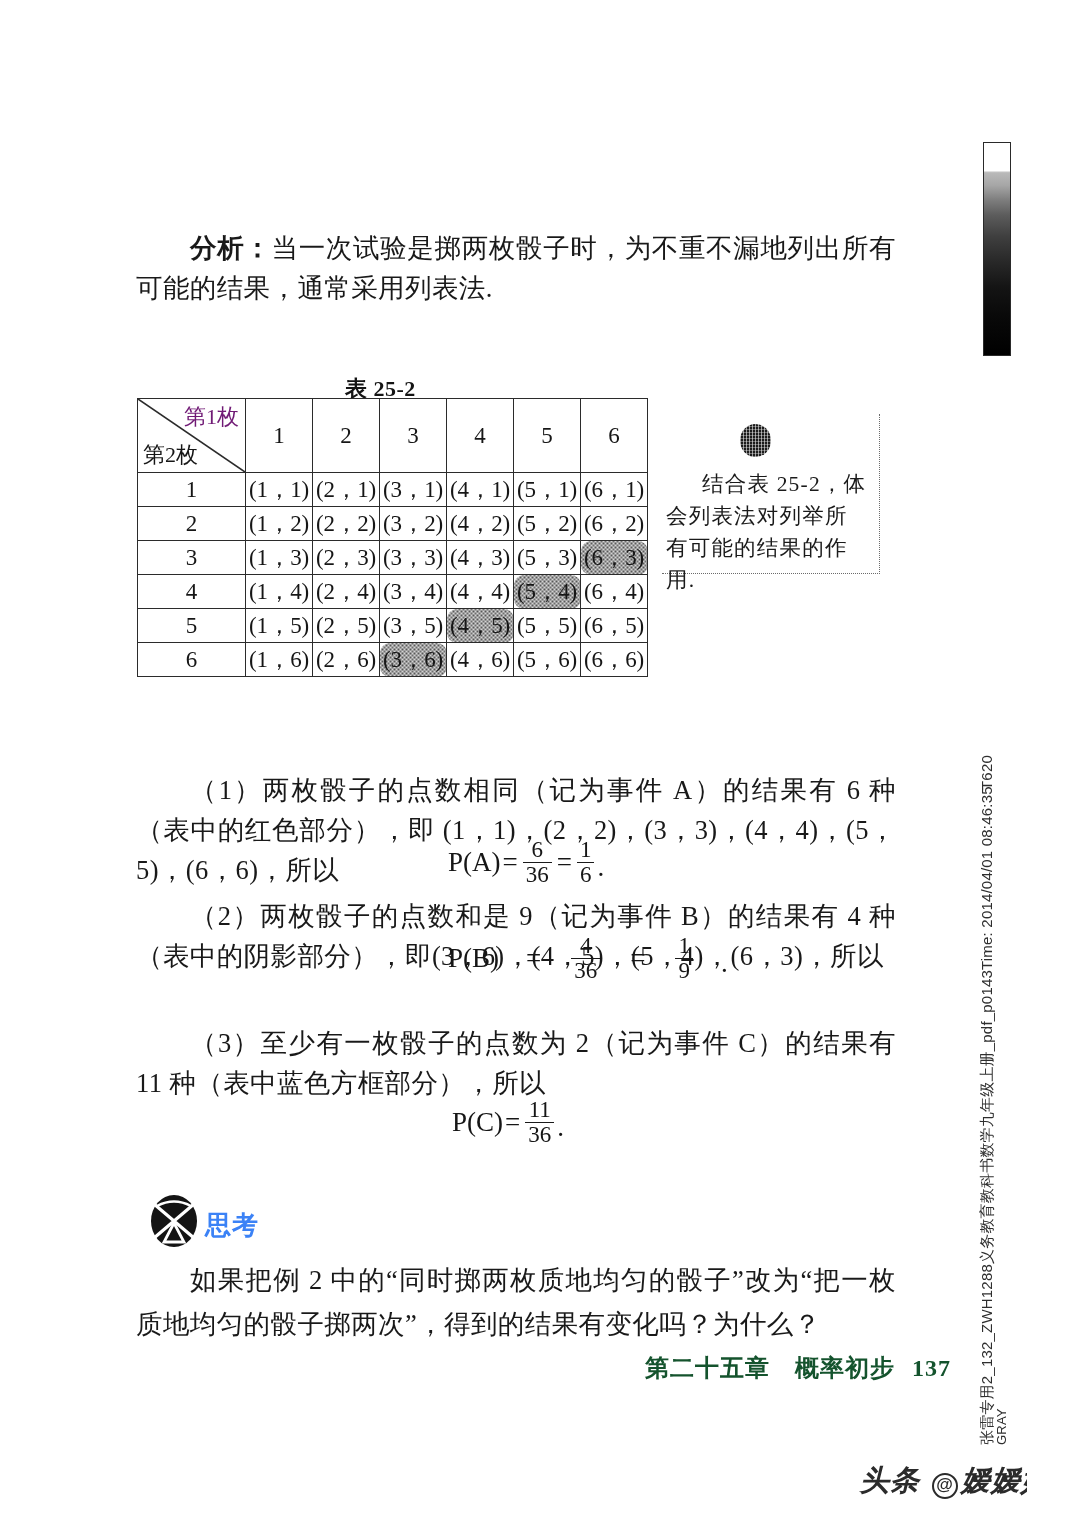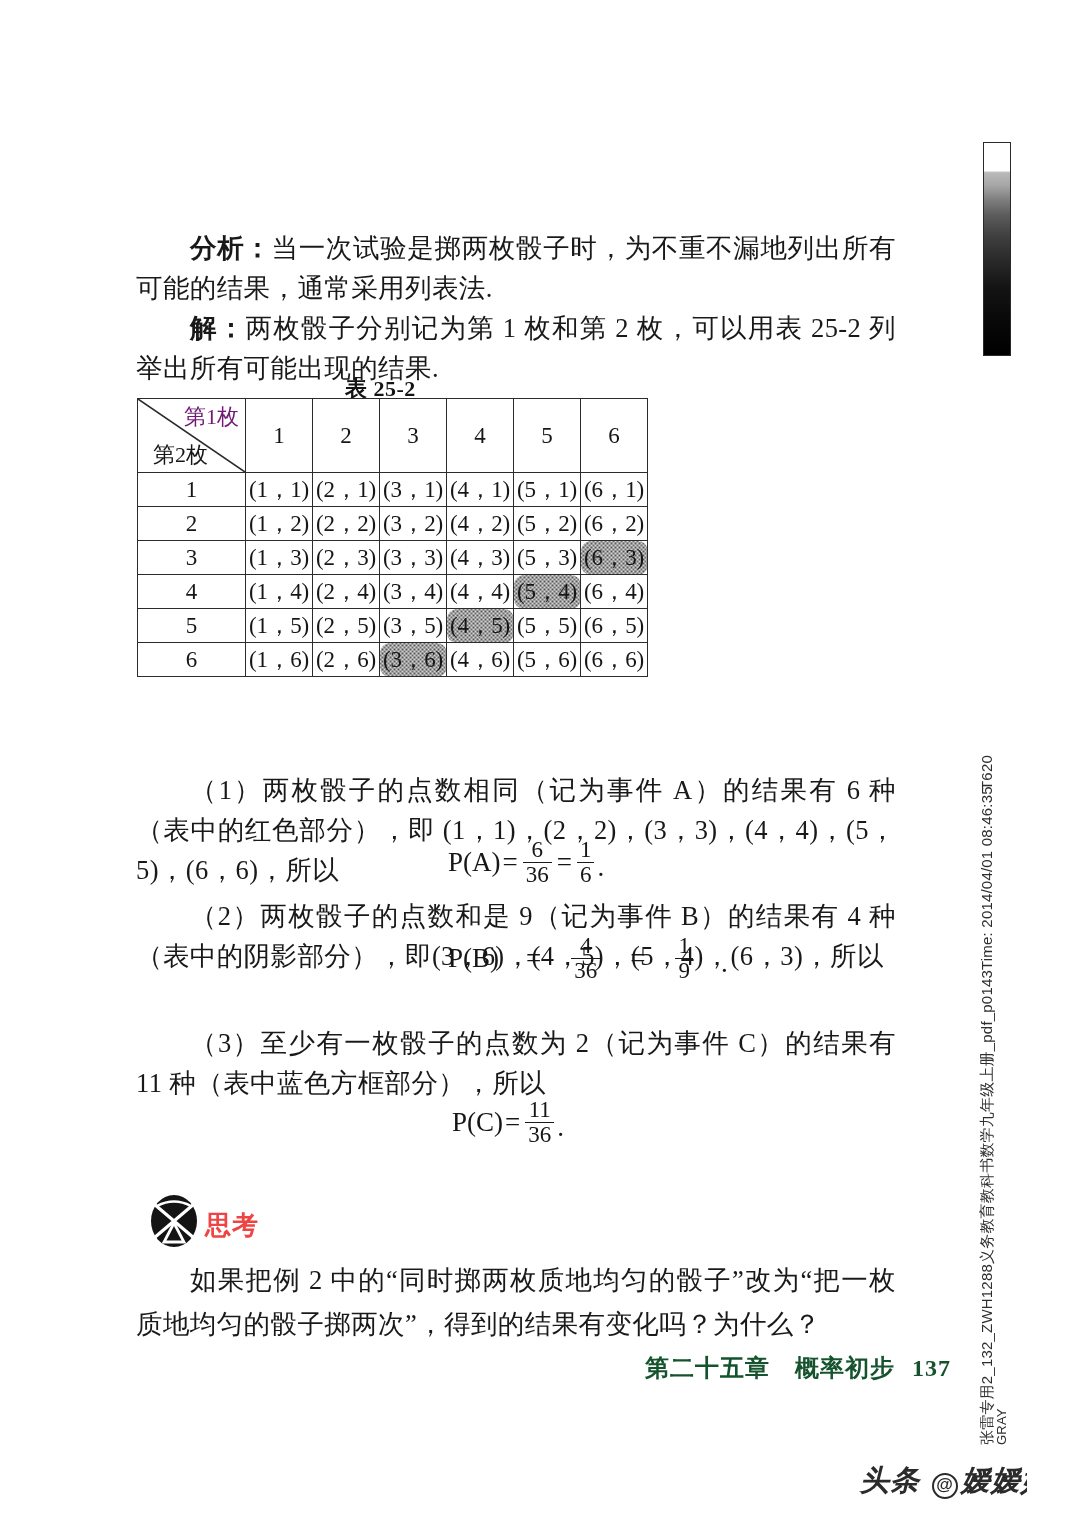--- a/index.html
+++ b/index.html
@@ -105,21 +105,21 @@
     width: 107px; height: 73px;
   }
   .corner-t1 {
     position: absolute;
     right: 6px; top: 3px;
     font-size: 22px;
     color: #701a75;
   }
   .corner-t2 {
     position: absolute;
-    left: 15px; bottom: 2px;
+    left: 5px; bottom: 2px;
     font-size: 22px;
     color: #161616;
   }
 
   
   .note-box {
     position: absolute;
     left: 662px;
     top: 414px;
     width: 218px;
@@ -190,21 +190,21 @@
     width: 48px;
     height: 54px;
   }
   .think-label {
     position: absolute;
     left: 205px;
     top: 1208px;
     font-size: 26px;
     font-weight: bold;
     letter-spacing: 1px;
-    color: #ef4444;
+    color: #3b82f6;
     font-family: "Liberation Sans", sans-serif;
   }
 
   
   .footer {
     position: absolute;
     left: 645px;
     top: 1352px;
     font-size: 24px;
     font-weight: bold;
@@ -259,25 +259,20 @@
 <div id="page">
 
   <div class="cal-strip"></div>
 
   <div class="pos" style="left:136px; top:228px; width:760px;">
     <p class="para indent">
       <span class="lead">分析：</span><span>当一次试验是掷两枚骰子时，为不重不漏地列出所有可能的结果，通常采用列表法.</span>
     </p>
   </div>
 
-  <div class="pos" style="left:136px; top:308px; width:760px;">
-    <p class="para indent">
-      <span class="lead">解：</span><span>两枚骰子分别记为第 1 枚和第 2 枚，可以用表 25-2 列举出所有可能出现的结果.</span>
-    </p>
-  </div>
 
   <div class="table-caption">表 25-2</div>
 
   <table class="dice">
     <tbody id="dice-tbody">
         <tr>
           <td class="hdr-corner">
             <div class="corner-inner">
               <svg class="corner-diag" viewBox="0 0 107 73" preserveAspectRatio="none">
                 <line x1="0" y1="0" x2="107" y2="73" stroke="#2b2b2b" stroke-width="1.6"></line>
@@ -343,20 +338,24 @@
           <td class="cell">(1，6)</td>
           <td class="cell">(2，6)</td>
           <td class="cell shaded">(3，6)</td>
           <td class="cell">(4，6)</td>
           <td class="cell">(5，6)</td>
           <td class="cell">(6，6)</td>
         </tr>
       </tbody>
   </table>
 
+  <div class="note-box">
+    <div class="note-icon"></div>
+    <div class="note-text">结合表 25-2，体会列表法对列举所有可能的结果的作用.</div>
+  </div>
 
 
   <div class="pos" style="left:136px; top:770px; width:760px;">
     <p class="para indent">（1）两枚骰子的点数相同（记为事件 A）的结果有 6 种（表中的红色部分），即 (1，1)，(2，2)，(3，3)，(4，4)，(5，5)，(6，6)，所以</p>
   </div>
   <div class="formula" style="left:448px; top:838px;">
     <span class="roman">P(A)</span>
     <span class="eq">=</span>
     <span class="frac">
       <span class="num">6</span>

